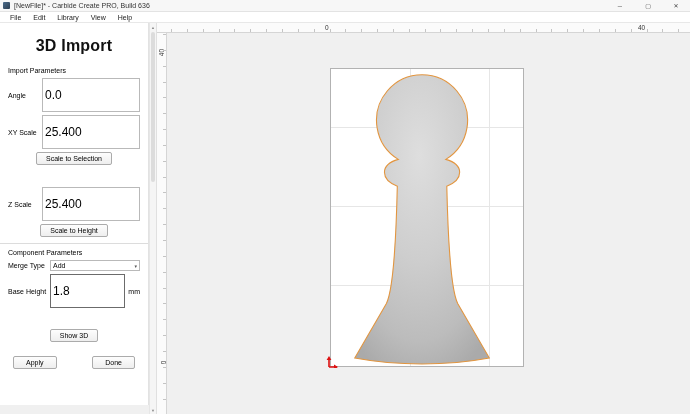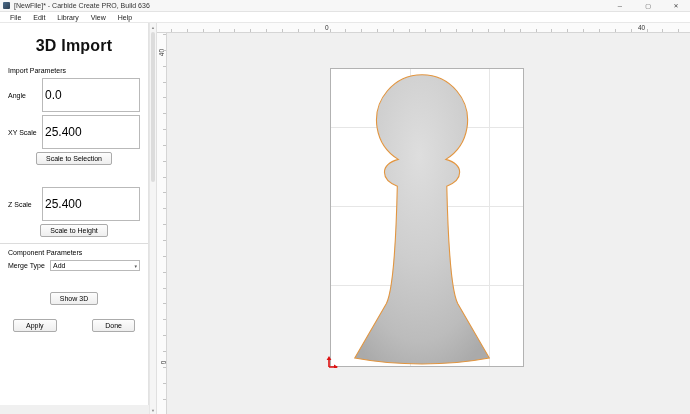--- a/index.html
+++ b/index.html
@@ -146,20 +146,25 @@
 
 
       <div class="row comp">
         <span class="lbl">Merge Type</span>
         <div class="dropdown">
           <span>Add</span>
           <span class="chev">▾</span>
         </div>
       </div>
 
+      <div class="row comp">
+        <span class="lbl">Base Height</span>
+        <input class="field focused" value="1.8" style="">
+        <span class="unit">mm</span>
+      </div>
 
       <div class="gap-lg"></div>
 
       <button class="btn">Show 3D</button>
 
       <div class="bottom-btns">
         <button class="btn">Apply</button>
         <button class="btn">Done</button>
       </div>
     </div>

